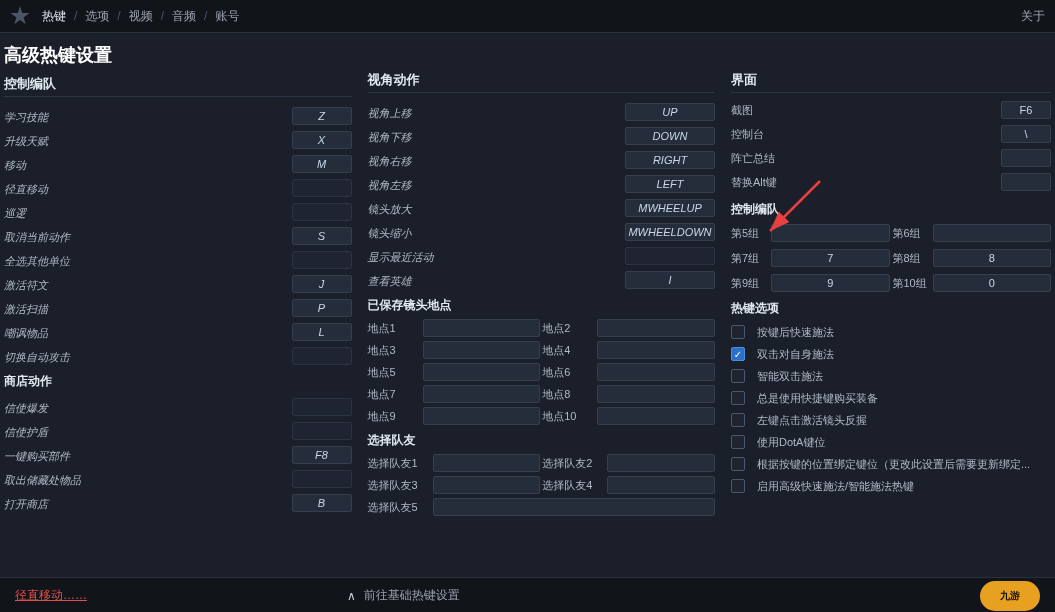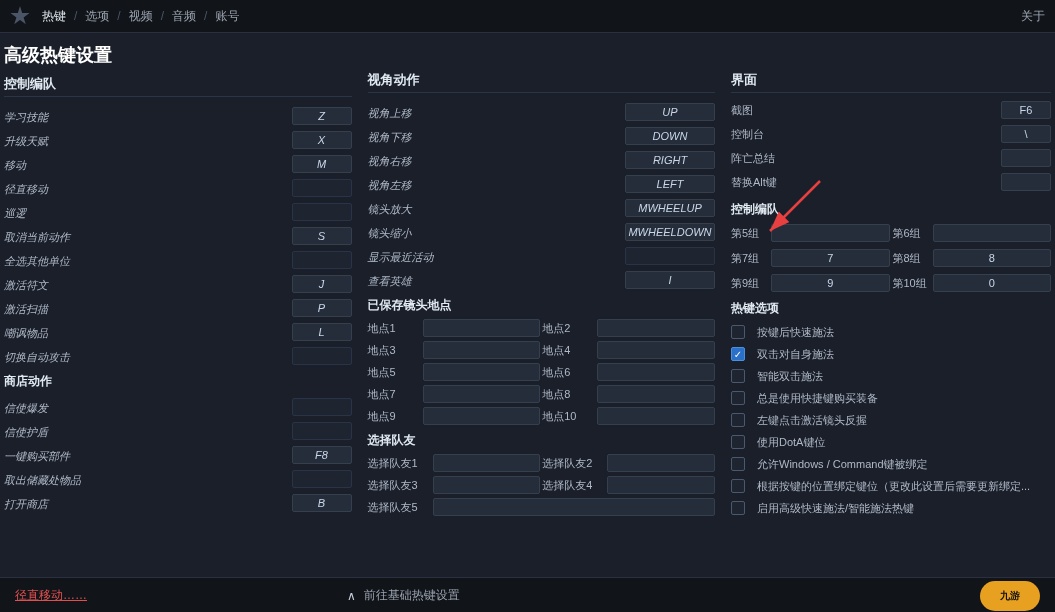--- a/index.html
+++ b/index.html
@@ -590,24 +590,20 @@
         <div class="opt-item">
       <div class="opt-checkbox "></div>
       <span class="opt-text">左键点击激活镜头反握</span>
     </div>
         <div class="opt-item">
       <div class="opt-checkbox "></div>
       <span class="opt-text">使用DotA键位</span>
     </div>
         <div class="opt-item">
       <div class="opt-checkbox "></div>
-      <span class="opt-text">允许Windows / Command键被绑定</span>
-    </div>
-        <div class="opt-item">
-      <div class="opt-checkbox "></div>
       <span class="opt-text">根据按键的位置绑定键位（更改此设置后需要更新绑定...</span>
     </div>
         <div class="opt-item">
       <div class="opt-checkbox "></div>
       <span class="opt-text">启用高级快速施法/智能施法热键</span>
     </div>
       </div>
   </div>
 
   <div class="arrow-annotation">

